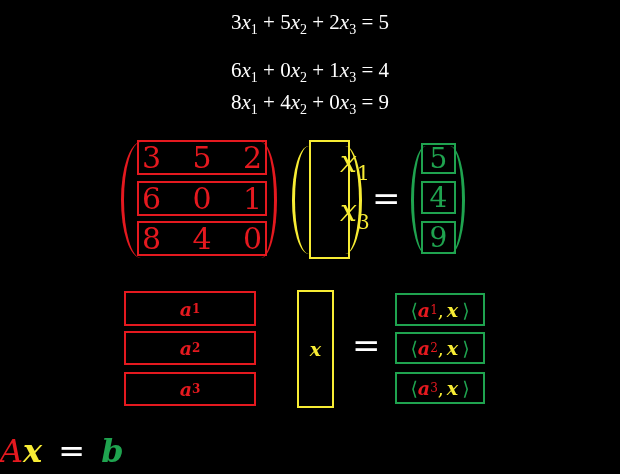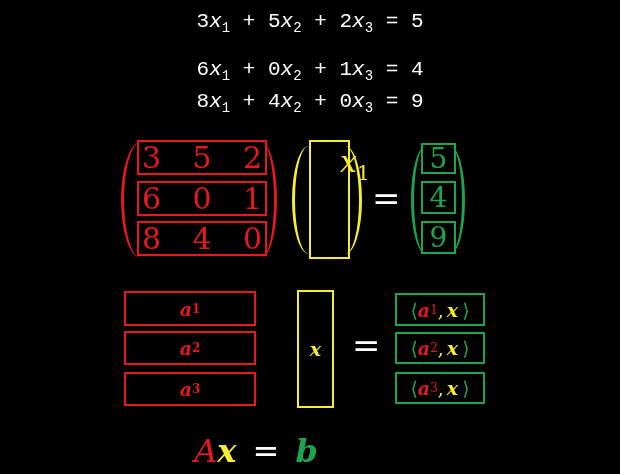--- a/index.html
+++ b/index.html
@@ -1,20 +1,20 @@
 <!DOCTYPE html>
 <html><head>
 <meta charset="utf-8">
 <style>
   html, body { margin:0; padding:0; }
   body { width:620px; height:474px; background:#000; position:relative; overflow:hidden;
          font-family:"DejaVu Serif", serif; color:#fff; }
   .abs { position:absolute; }
   .eq-line { position:absolute; left:0; width:620px; text-align:center; font-size:21px; color:#fff;
-             font-family:Liberation Mono, monospace; }
+             font-family:Liberation Serif, serif; }
   .eq-line i { font-style:italic; }
   .eq-line sub { font-size:14px; vertical-align:-5px; font-style:normal; }
   .box { position:absolute; box-sizing:border-box; }
   .red { color:#e5191f; }
   .yellow { color:#f7ec34; }
   .green { color:#1fa34f; }
   .bred { border:2px solid #e5191f; }
   .byel { border:2px solid #f7ec34; }
   .bgrn { border:2px solid #1fa34f; }
   .paren { position:absolute; box-sizing:border-box; border-radius:50%; }
@@ -74,20 +74,21 @@
 <div class="box bred red mrow" style="left:137px; top:221px; width:130px; height:35px;">
   <span>8</span>
     <span>4</span>
     <span>0</span>
 </div>
 
 <div class="paren" style="left:292px; top:146px; width:34px; height:108px; border-left:3px solid #f7ec34;"></div>
 <div class="paren" style="left:328px; top:146px; width:34px; height:108px; border-right:3px solid #f7ec34;"></div>
 <div class="box byel yellow vec" style="left:309px; top:140px; width:41px; height:119px; padding-top:1px;padding-left:29px;">
   <div><span>x</span><sub>1</sub></div>
+  <div><span>x</span><sub>3</sub></div>
 </div>
 
 <div class="eqsign" style="left:372px; top:178px;">=</div>
 
 <div class="paren" style="left:411px; top:146px; width:30px; height:108px; border-left:3px solid #1fa34f;"></div>
 <div class="paren" style="left:435px; top:146px; width:30px; height:108px; border-right:3px solid #1fa34f;"></div>
 <div class="box bgrn green cell" style="left:421px; top:143px; width:35px; height:31px; font-size:28px;">
     <span>5</span>
   </div>
 <div class="box bgrn green cell" style="left:421px; top:181px; width:35px; height:33px; font-size:28px;">
@@ -134,17 +135,17 @@
 </div>
 <div class="box bgrn cell rb" style="left:395px; top:372px; width:90px; height:32px;">
   <span class="green">⟨</span>
   <span class="red bold">a</span>
     <sub class="red">3</sub>
     <span class="yellow">,</span>
   <span class="yellow bold" style="margin-left:3px;">x</span>
   <span class="green" style="margin-left:4px;">⟩</span>
 </div>
 
-<div class="abs" style="left:0; width:512px; top:432px; text-align:center; font-size:32px;">
+<div class="abs" style="left:0; width:512px; top:432px; font-size:32px;">
   <span class="red" style="font-style:italic;">A</span><span class="yellow bold">x</span>
   <span style="font-family:'DejaVu Sans',sans-serif; margin:0 6px;">=</span>
   <span class="green bold">b</span>
 </div>
 
 </body></html>

